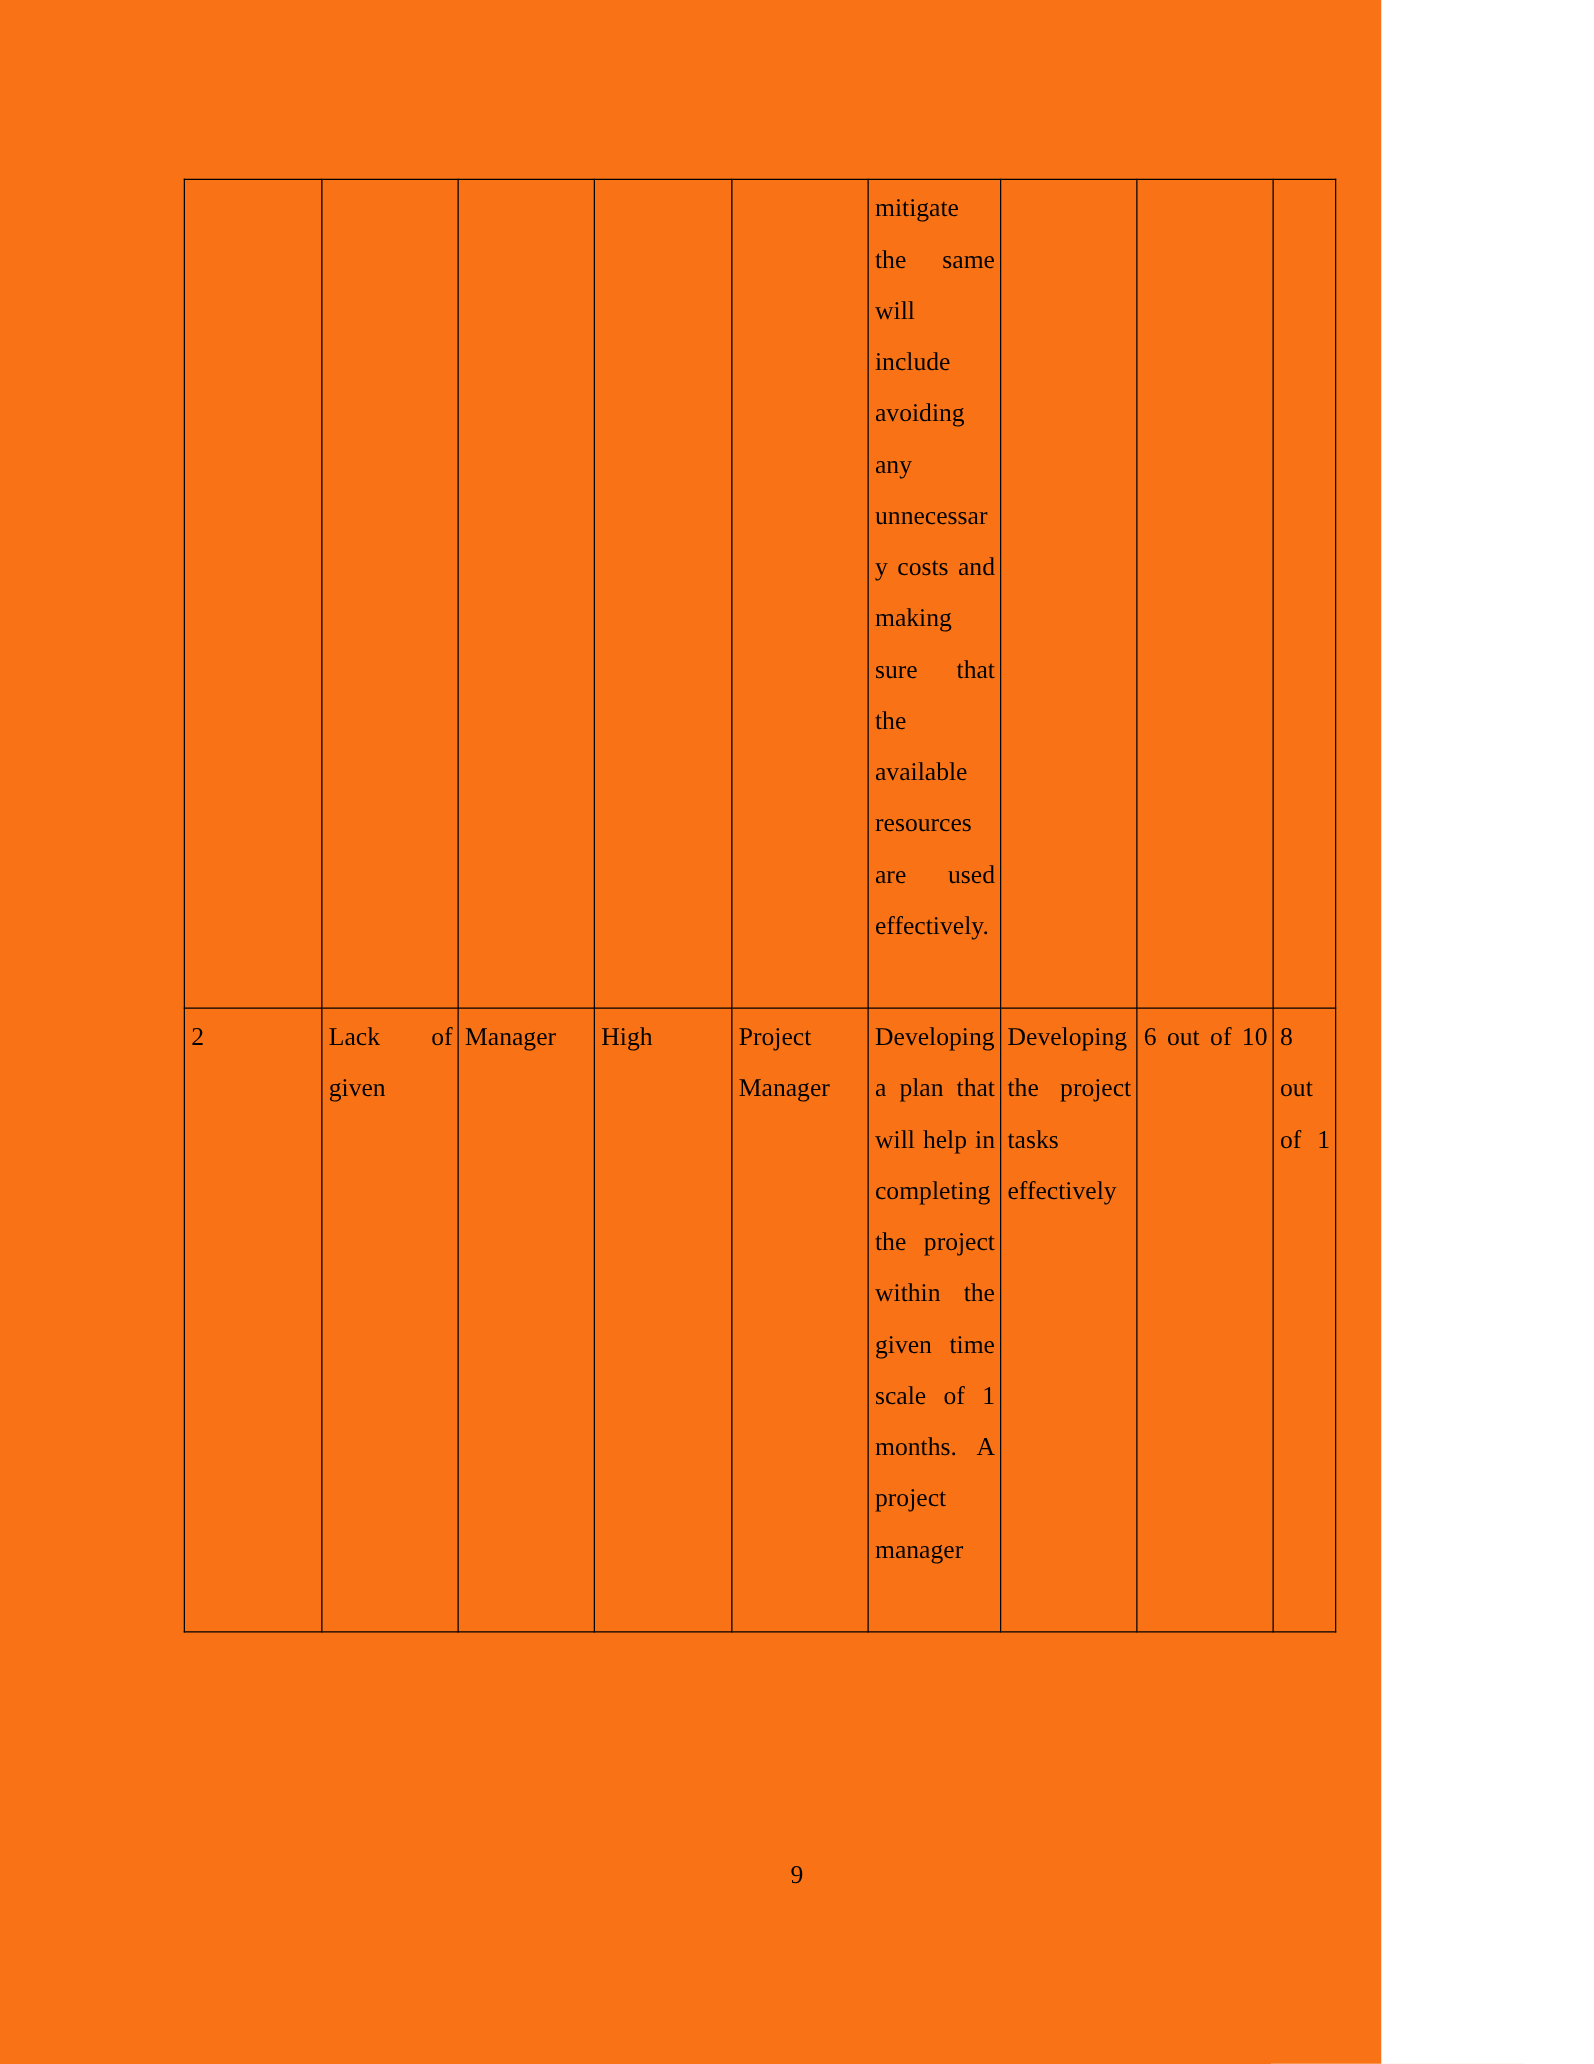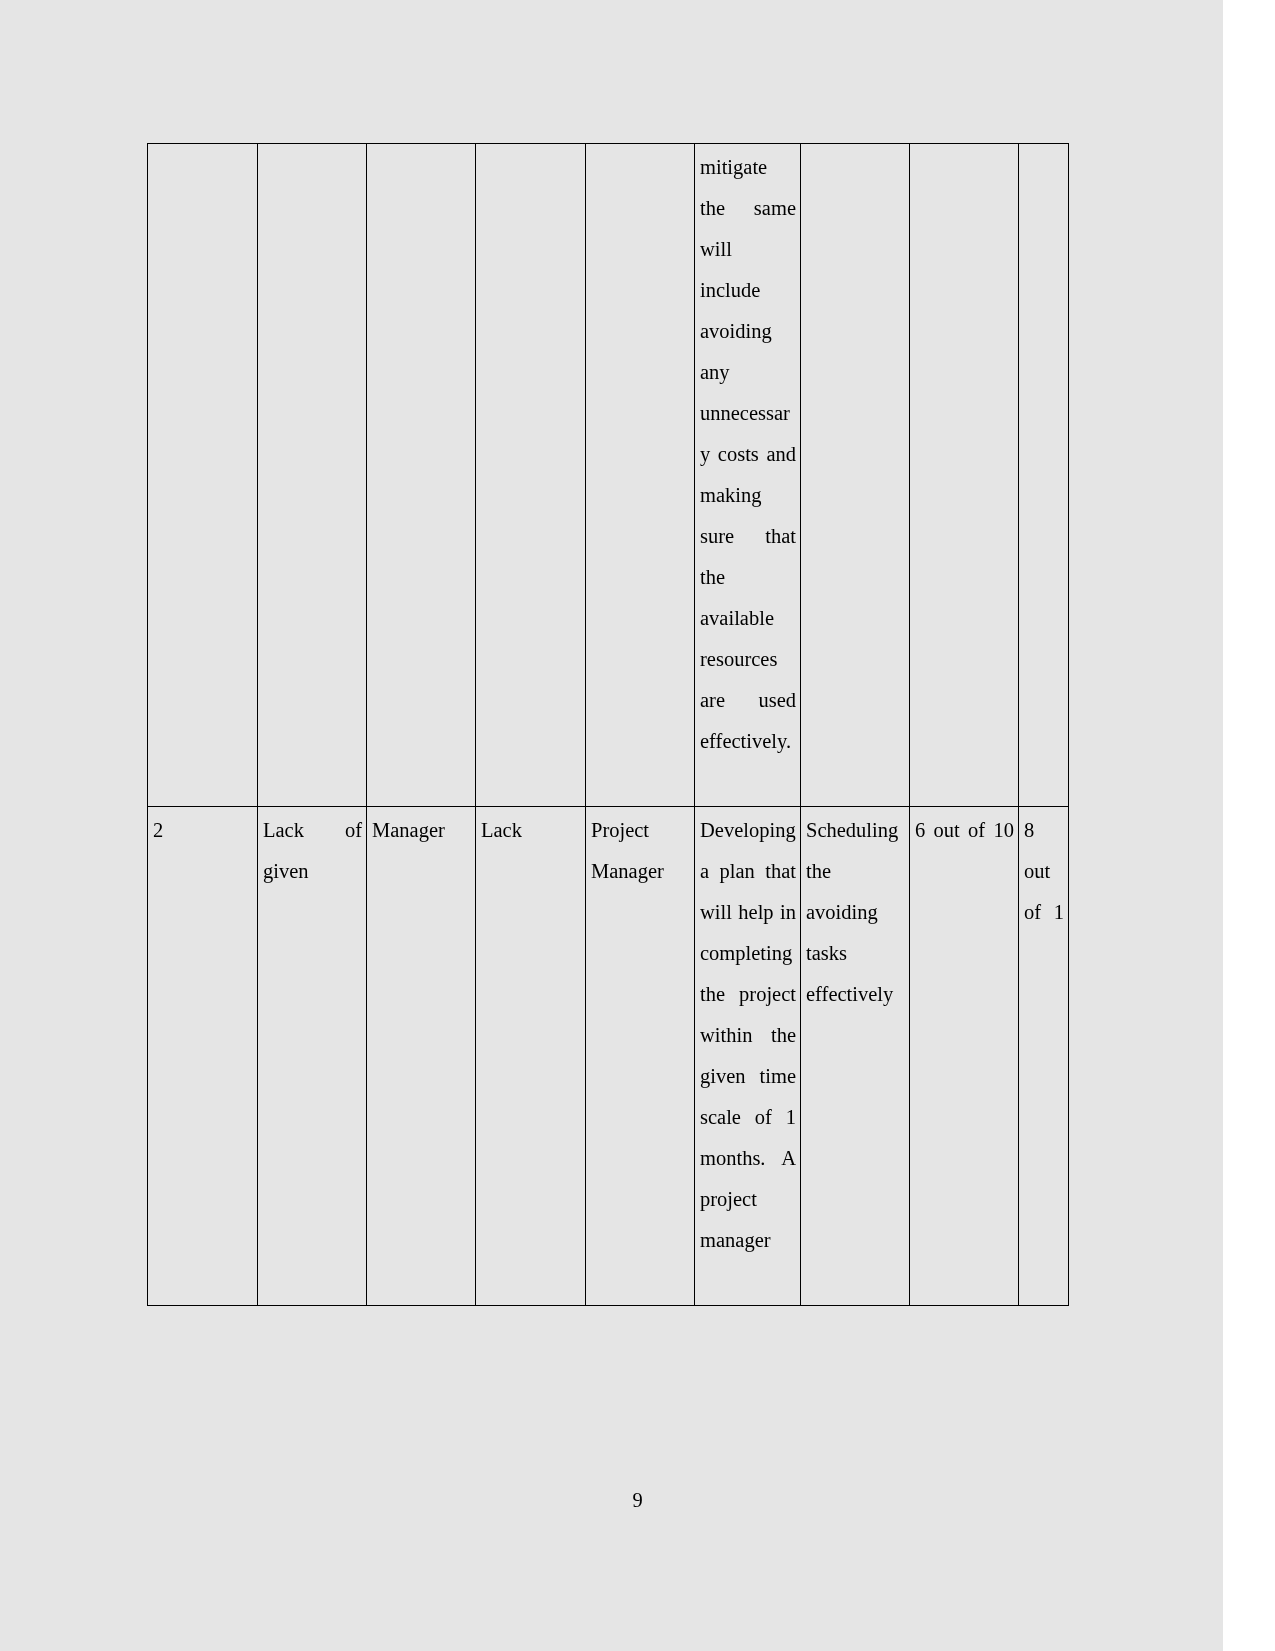--- a/index.html
+++ b/index.html
@@ -10,23 +10,23 @@
   body {
     width: 1275px;
     height: 1651px;
     font-family: "Liberation Serif", "DejaVu Serif", serif;
     color: #000000;
     position: relative;
     overflow: hidden;
   }
   .page {
     position: relative;
-    width: 1223px;
+    width: 1105px;
     height: 1651px;
-    background: #e5e5e5;
+    background: #f97316;
     box-sizing: border-box;
   }
   .table-wrap {
     position: absolute;
     left: 147px;
     top: 143px;
     width: 921px;
   }
   table.risk-table {
     border-collapse: collapse;
@@ -114,27 +114,27 @@
           <td>
               <span class="jtext"></span>
             </td>
         </tr>
         <tr>
           <td><span class="cell-plain">2</span></td>
           <td>
               <span class="jtext">Lack of given</span>
             </td>
           <td><span class="cell-plain">Manager</span></td>
-          <td><span class="cell-plain">Lack</span></td>
+          <td><span class="cell-plain">High</span></td>
           <td><span class="cell-plain">Project Manager</span></td>
           <td>
               <span class="jtext">Developing a plan that will help in completing the project within the given time scale of 1 months. A project manager</span>
             </td>
           <td>
-              <span class="jtext">Scheduling the avoiding tasks effectively</span>
+              <span class="jtext">Developing the project tasks effectively</span>
             </td>
           <td>
               <span class="jtext">6 out of 10</span>
             </td>
           <td>
               <span class="jtext">8 out of 1</span>
             </td>
         </tr>
       </tbody>
     </table>

